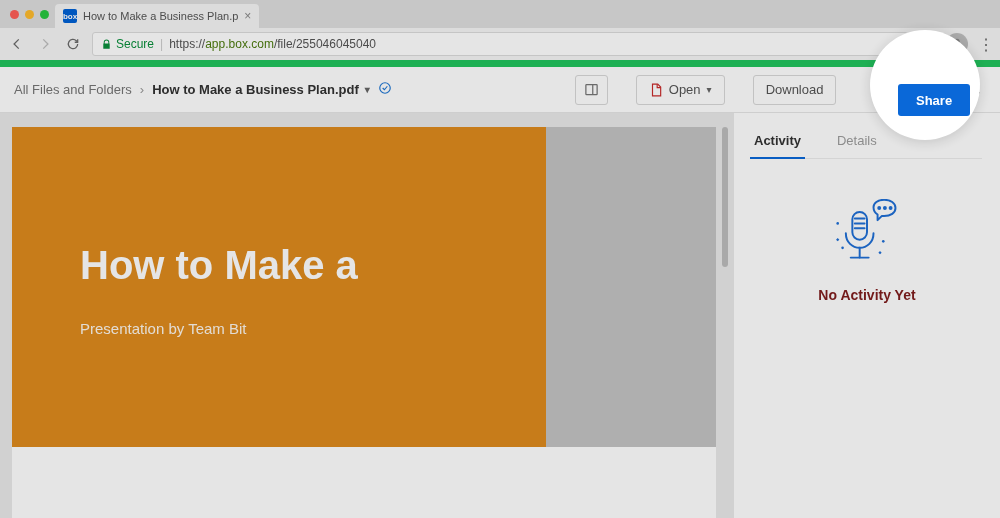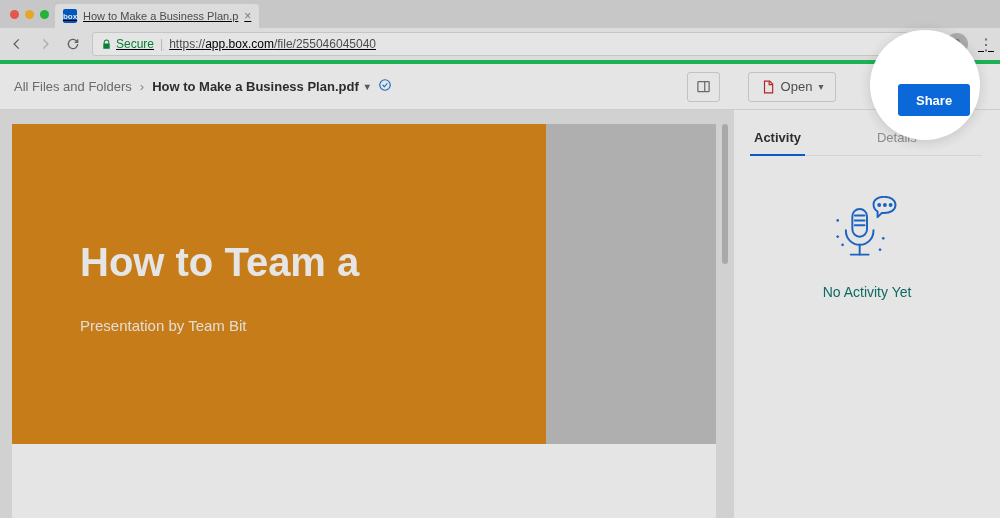--- a/index.html
+++ b/index.html
@@ -1,42 +1,42 @@
 <!DOCTYPE html>
 <html><head>
 <meta charset="utf-8">
 <style>
   * { margin: 0; padding: 0; box-sizing: border-box; font-family: -apple-system, BlinkMacSystemFont, "Segoe UI", Helvetica, Arial, sans-serif; }
   html, body { width: 1000px; height: 518px; overflow: hidden; }
 
   
-  .browser-chrome { position: relative; text-decoration: underline; }
+  .browser-chrome { position: relative; }
   .tab-strip { height: 28px; background: #dedede; display: flex; align-items: flex-end; padding-left: 8px; }
   .traffic-lights { display: flex; gap: 6px; align-items: center; height: 28px; padding: 0 6px 0 2px; }
   .tl { width: 9px; height: 9px; border-radius: 50%; }
   .tl-red { background: #ff5f57; }
   .tl-yellow { background: #febc2e; }
   .tl-green { background: #28c840; }
   .tab {
     display: flex; align-items: center; gap: 6px;
     background: #f5f5f5; height: 24px;
     border-top-left-radius: 4px; border-top-right-radius: 4px;
     padding: 0 8px; font-size: 11px; color: #555;
     min-width: 180px; position: relative;
   }
   .favicon { width: 14px; height: 14px; background: #0061d5; border-radius: 2px; display:flex; align-items:center; justify-content:center; color:#fff; font-size:8px; font-weight:700;}
   .tab-close { color:#888; font-size:12px; margin-left:auto; }
 
-  .addr-bar { height: 32px; background: #f5f5f5; display:flex; align-items:center; padding: 16px 8px; gap: 10px; border-bottom:4px solid #22c55e; position:relative; }
+  .addr-bar { height: 32px; background: #f5f5f5; display:flex; align-items:center; padding: 16px 8px; gap: 10px; border-bottom:7px solid #22c55e; position:relative; }
   .nav-btn { width:18px; height:18px; display:flex; align-items:center; justify-content:center; color:#6b6b6b; }
   .nav-btn svg { width:14px; height:14px; }
   .omnibox { flex:1; height:24px; background:#fff; border:1px solid #dcdcdc; border-radius:3px; display:flex; align-items:center; padding:0 8px; font-size:12px; color:#333; gap:6px; }
   .secure { color:#0a8f3c; display:flex; align-items:center; gap:4px; font-size:12px;}
   .url-text { color:#555; }
-  .url-text .host { color:#000000; }
+  .url-text .host { color:#4d7c0f; }
   .star { margin-left:auto; color:#9b9b9b; }
   .avatar-btn { width:22px; height:22px; border-radius:50%; background:#bfbfbf; display:flex; align-items:center; justify-content:center; margin-left:6px;}
   .kebab { color:#6b6b6b; width:14px; text-align:center; }
 
   
   .app-toolbar { height:46px; background:#fff; border-bottom:1px solid #e6e6e6; display:flex; padding:0 14px; font-size:13px; color:#555; }
   .breadcrumb { display:flex; align-items:center; gap:8px;}
   .crumb { color:#767676; }
   .crumb-sep { color:#999; }
   .crumb-current { color:#333; font-weight:600; display:flex; align-items:center; gap:6px;}
@@ -54,28 +54,28 @@
   .preview-wrap { flex:1; display:flex; }
   .preview-scroll { width:6px; margin: 14px 6px 0 6px; height:140px; background:#bdbdbd; border-radius:3px; align-self:flex-start;}
   .preview-page { margin:14px 0 0 12px; width: calc(100% - 30px); background:#fff; height: 100%; overflow:hidden; }
   .slide { display:flex; height:320px; }
   .slide-left { flex:1; background:#de8b1d; color:#fff; padding: 115px 50px 30px 68px; }
   .slide-left h1 { font-size:40px; font-weight:600; line-height:1.18; }
   .slide-left p { margin-top:31px; font-size:15px; opacity:.92; font-weight:400;}
   .slide-right { width:170px; background:#c3c3c3; }
 
   .sidebar { width:266px; background:#fff; padding: 14px 18px; }
-  .tabs { display:flex; gap:72px; border-bottom:1px solid #ededed; }
+  .tabs { display:flex; gap:32px; border-bottom:1px solid #ededed; }
   .tab-link { font-size:13px; padding:6px 2px 10px; color:#9c9c9c; position:relative;}
   .tab-link.active { color:#333; font-weight:600; }
   .tab-link.active::after { content:""; position:absolute; left:-2px; right:-2px; bottom:-1px; height:2px; background:#0a68d8; }
 
   .empty { text-align:center; margin-top:40px; color:#555; }
   .empty svg { margin-bottom:14px; }
-  .empty h3 { font-size:14px; font-weight:400; color:#0f766e; margin-bottom:26px;}
+  .empty h3 { font-size:14px; font-weight:700; color:#7f1d1d; margin-bottom:26px;}
   .empty p { font-size:12.5px; color:#7a7a7a; line-height:1.5; }
 
   
   .spotlight {
     position: fixed;
     width: 110px; height: 110px;
     border-radius: 50%;
     background: #fff;
     top: 30px; left: 870px;
     box-shadow: 0 2px 14px rgba(0,0,0,.15), 0 0 0 9999px rgba(0,0,0,.10);
@@ -173,32 +173,33 @@
         </svg>
     </span>
     <span class="tbtn">
       <svg class="pdf-ico" width="14" height="14" viewBox="0 0 24 24" fill="none" stroke="currentColor" stroke-width="2">
           <path d="M6 2h9l5 5v15H6z"></path>
           <path d="M14 2v6h6"></path>
         </svg>
       <span>Open</span>
       <span class="chev-down">▾</span>
     </span>
+    <span class="tbtn">Download</span>
     <span class="tbtn share-btn" style="visibility:hidden">Share</span>
     <span class="close-x">✕</span>
   </div>
 </div>
 
 <div class="content">
   <div class="preview-wrap">
     <div class="preview-page">
       <div class="slide">
         <div class="slide-left">
           <h1>
-            <span>How to Team a</span><br>
+            <span>How to Make a</span><br>
           </h1>
           <p>Presentation by Team Bit</p>
         </div>
         <div class="slide-right"></div>
       </div>
     </div>
     <div class="preview-scroll"></div>
   </div>
 
   <div class="sidebar">

